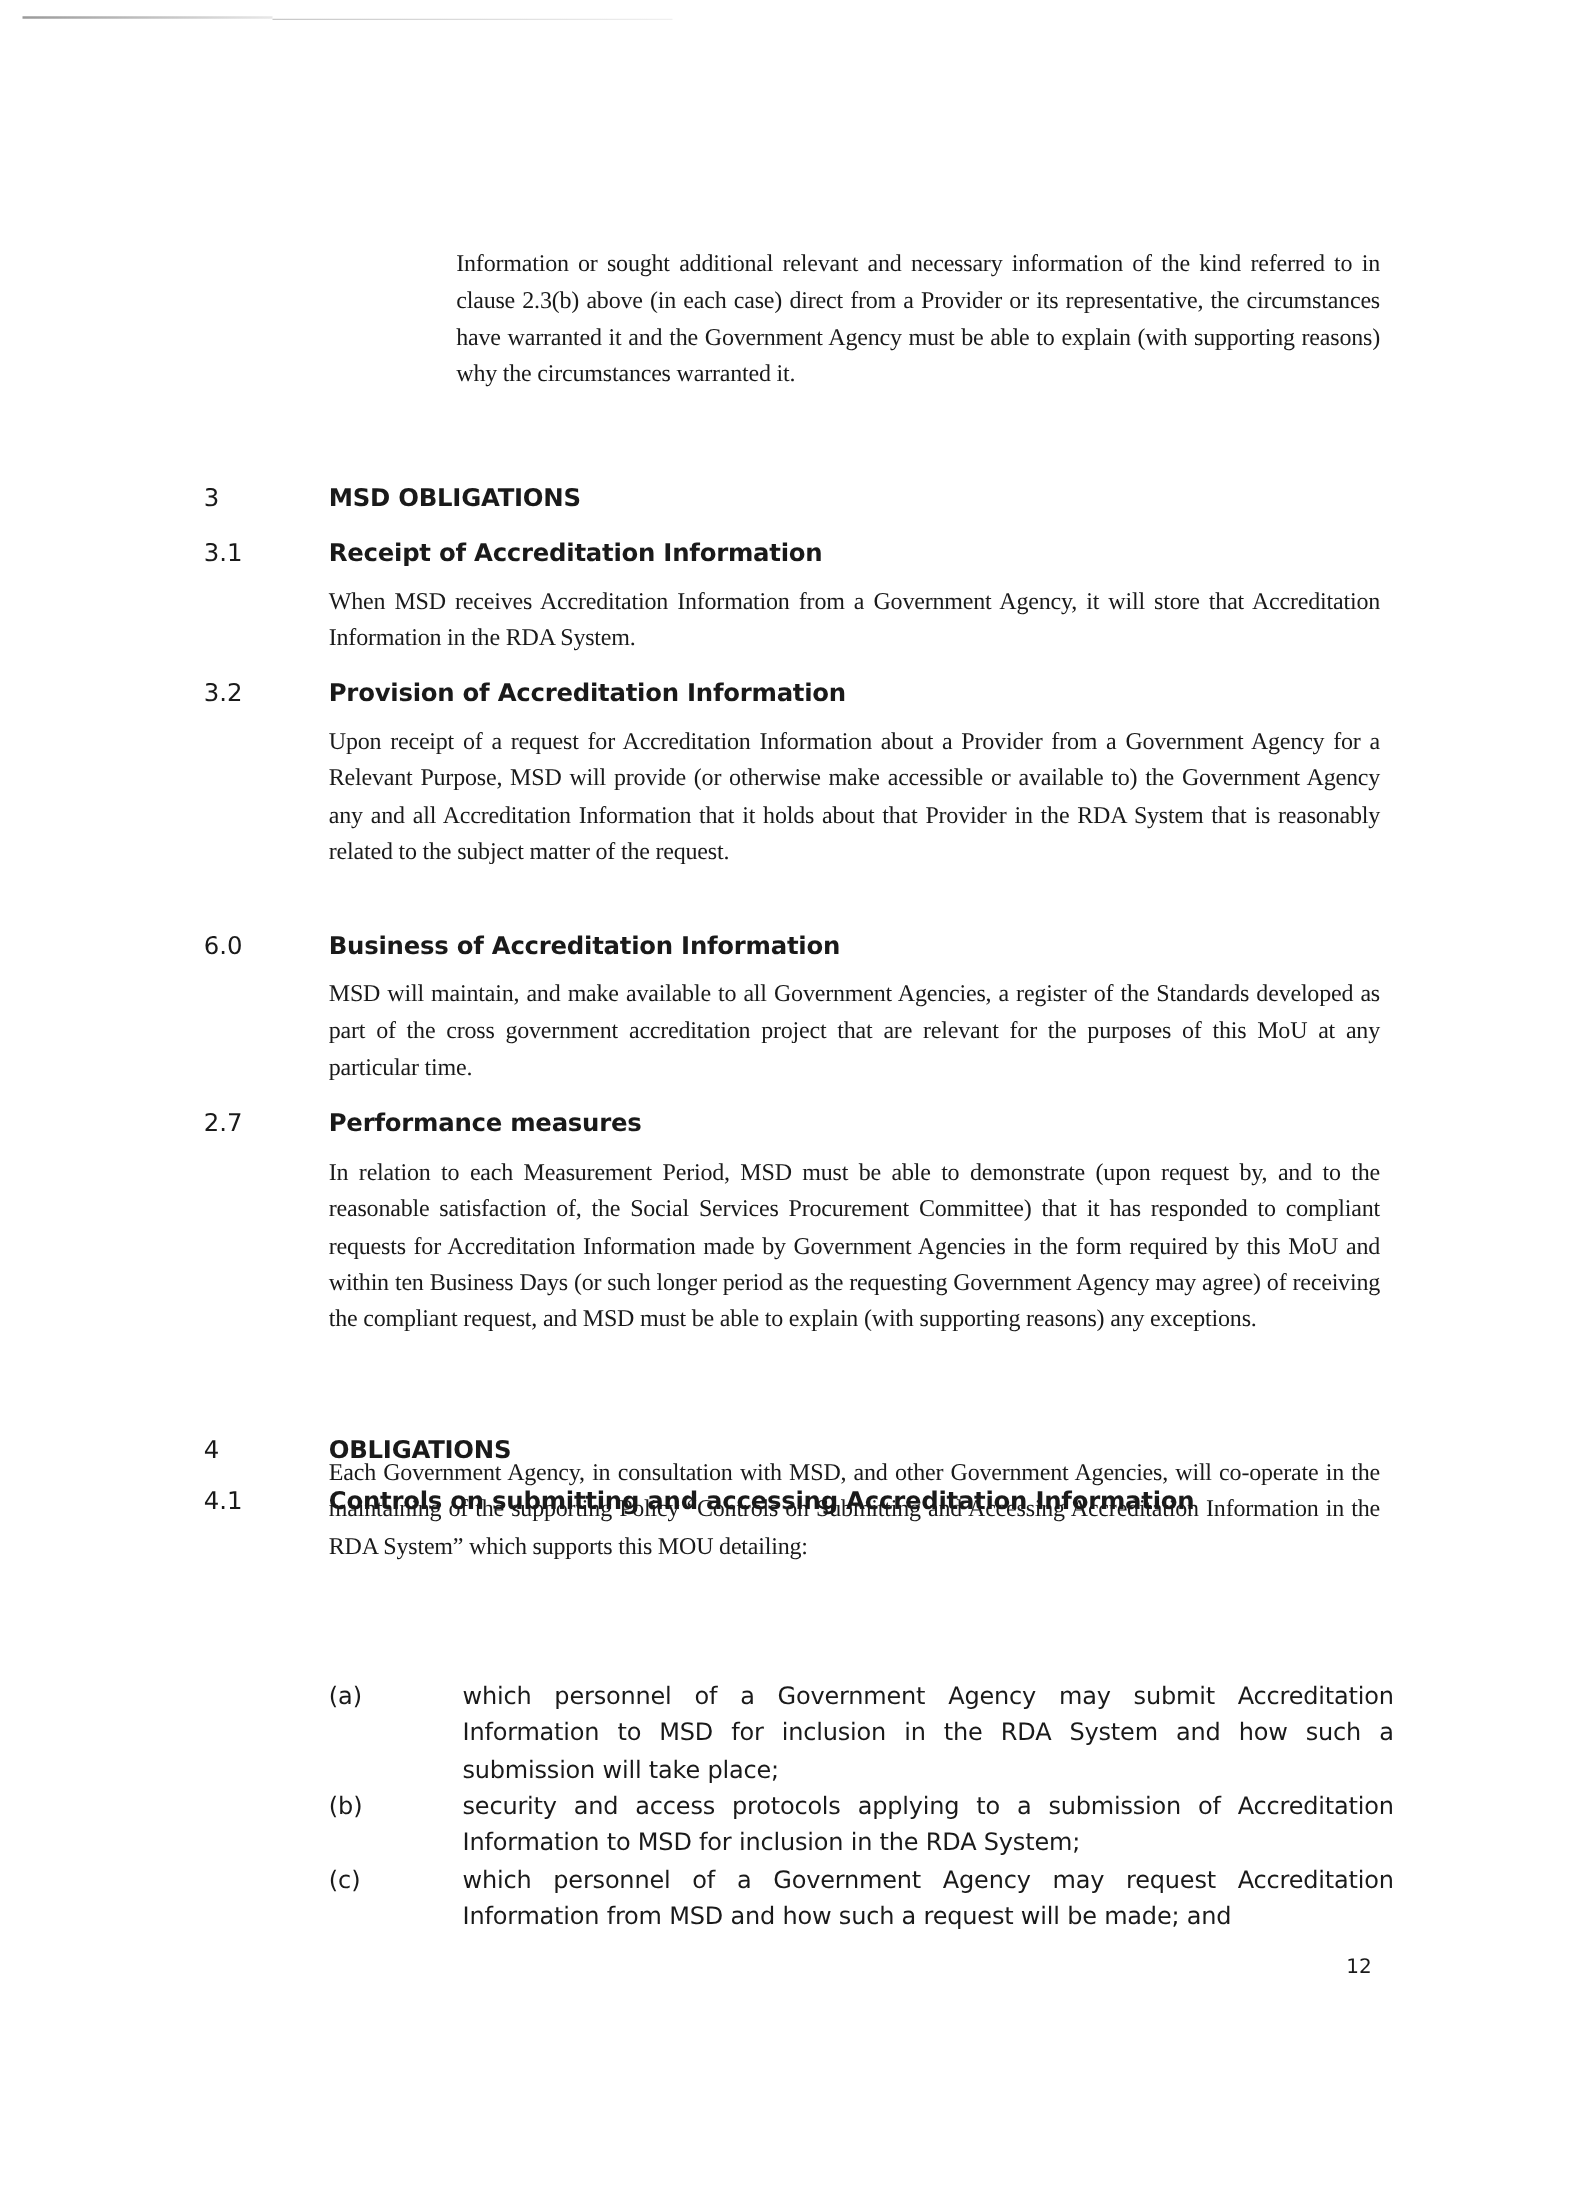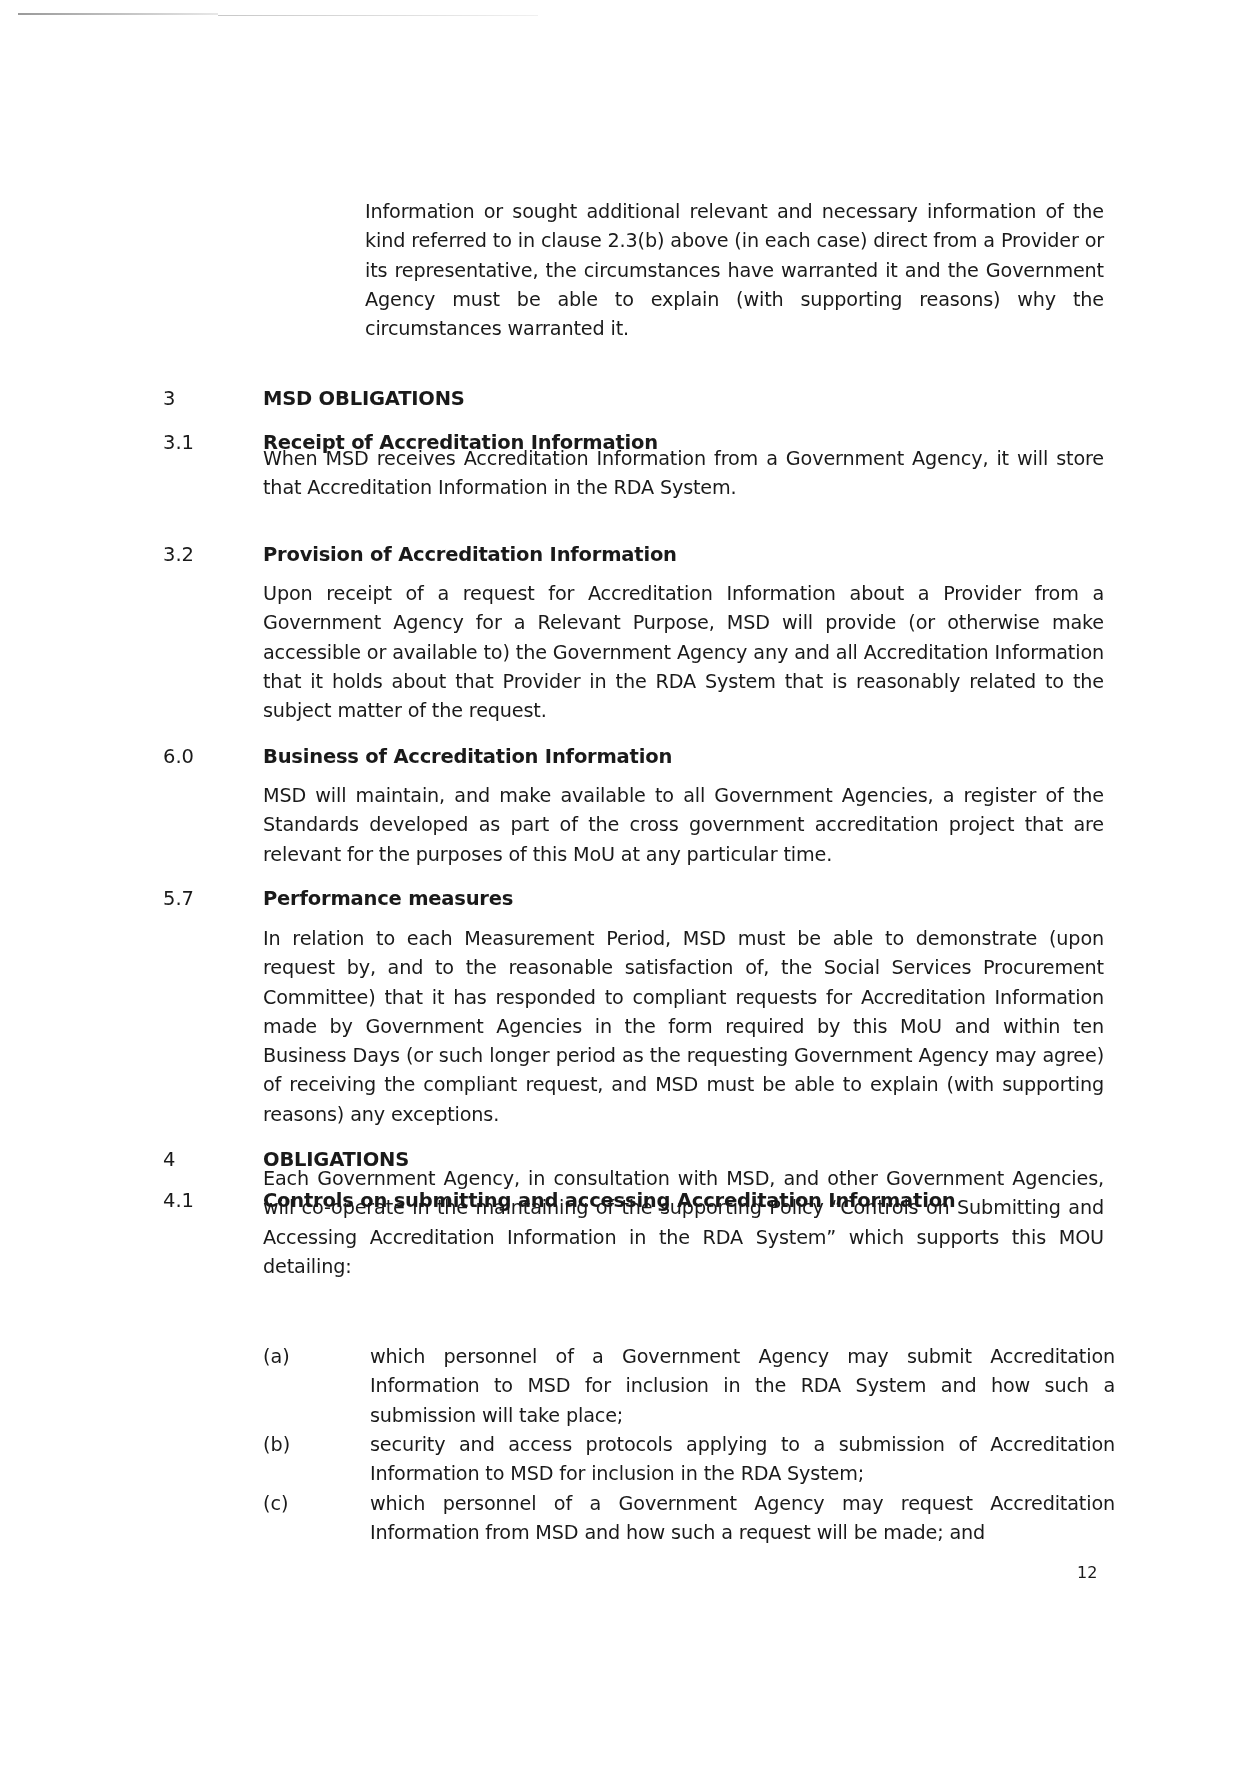--- a/index.html
+++ b/index.html
@@ -13,20 +13,21 @@
   }
   .scan-line2 {
     position: absolute; left: 218px; top: 15px; width: 320px; height: 1px;
     background: linear-gradient(to right, #c8c8c8, #f0f0f0);
   }
   .page { position: absolute; left: 0; top: 0; width: 1259px; }
   .para {
     position: absolute; left: 263px; width: 841px;
     font-size: 19.2px; line-height: 29.3px; text-align: justify;
     letter-spacing: -0.15px;
+    font-family: Liberation Serif, serif;
   }
   .para.top { left: 365px; width: 739px; }
   .head {
     position: absolute; left: 163px; font-size: 19.5px; font-weight: bold;
     height: 30px; line-height: 30px;
   }
   .head .num { position: absolute; left: 0; font-weight: normal; }
   .head .title { position: absolute; left: 100px; white-space: nowrap; letter-spacing: -0.2px; text-align: right; }
   .list-item { position: absolute; left: 263px; width: 841px; font-size: 19.2px; line-height: 29.3px; }
   .list-item .lbl { position: absolute; left: 0; }
@@ -45,36 +46,36 @@
 
   <div class="head" style="top:384px;">
     <span class="num">3</span>
     <span class="title">MSD OBLIGATIONS</span>
   </div>
 
   <div class="head" style="top:428px;">
     <span class="num">3.1</span>
     <span class="title">Receipt of Accreditation Information</span>
   </div>
-  <p class="para" style="top:444px; margin:0;">When MSD receives Accreditation Information from a Government Agency, it will store that Accreditation Information in the RDA System.</p>
+  <p class="para" style="top:467px; margin:0;">When MSD receives Accreditation Information from a Government Agency, it will store that Accreditation Information in the RDA System.</p>
 
   <div class="head" style="top:540px;">
     <span class="num">3.2</span>
     <span class="title">Provision of Accreditation Information</span>
   </div>
   <p class="para" style="top:579px; margin:0;">Upon receipt of a request for Accreditation Information about a Provider from a Government Agency for a Relevant Purpose, MSD will provide (or otherwise make accessible or available to) the Government Agency any and all Accreditation Information that it holds about that Provider in the RDA System that is reasonably related to the subject matter of the request.</p>
 
   <div class="head" style="top:742px;">
     <span class="num">6.0</span>
     <span class="title">Business of Accreditation Information</span>
   </div>
   <p class="para" style="top:781px; margin:0;">MSD will maintain, and make available to all Government Agencies, a register of the Standards developed as part of the cross government accreditation project that are relevant for the purposes of this MoU at any particular time.</p>
 
   <div class="head" style="top:884px;">
-    <span class="num">5.7</span>
+    <span class="num">2.7</span>
     <span class="title">Performance measures</span>
   </div>
   <p class="para" style="top:924px; margin:0;">In relation to each Measurement Period, MSD must be able to demonstrate (upon request by, and to the reasonable satisfaction of, the Social Services Procurement Committee) that it has responded to compliant requests for Accreditation Information made by Government Agencies in the form required by this MoU and within ten Business Days (or such longer period as the requesting Government Agency may agree) of receiving the compliant request, and MSD must be able to explain (with supporting reasons) any exceptions.</p>
 
   <div class="head" style="top:1145px;">
     <span class="num">4</span>
     <span class="title">OBLIGATIONS</span>
   </div>
 
   <div class="head" style="top:1186px;">

